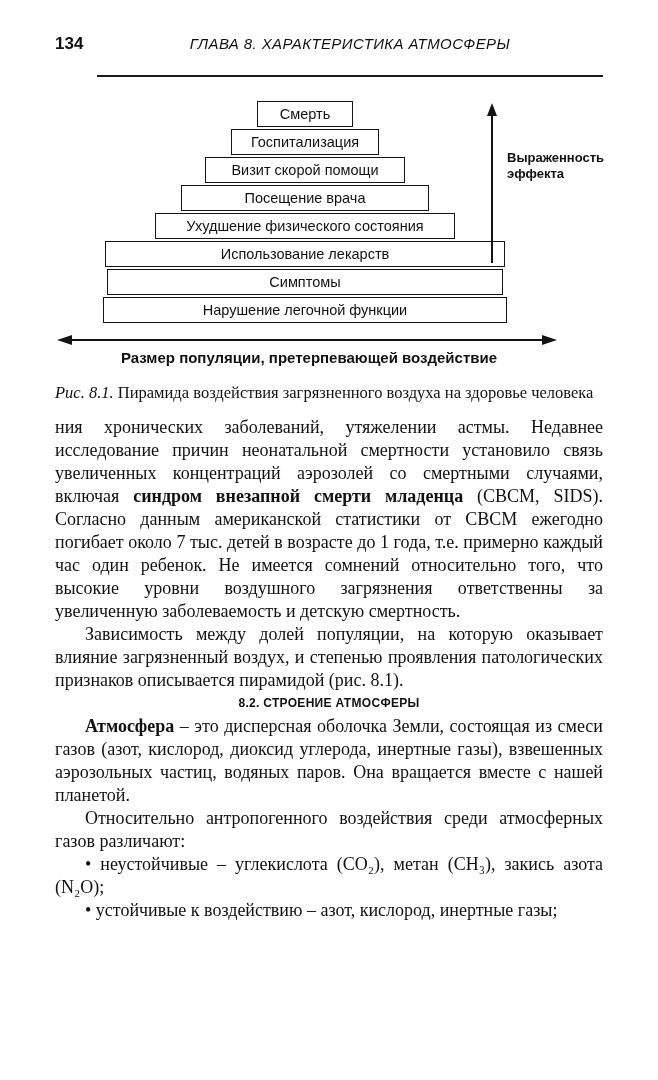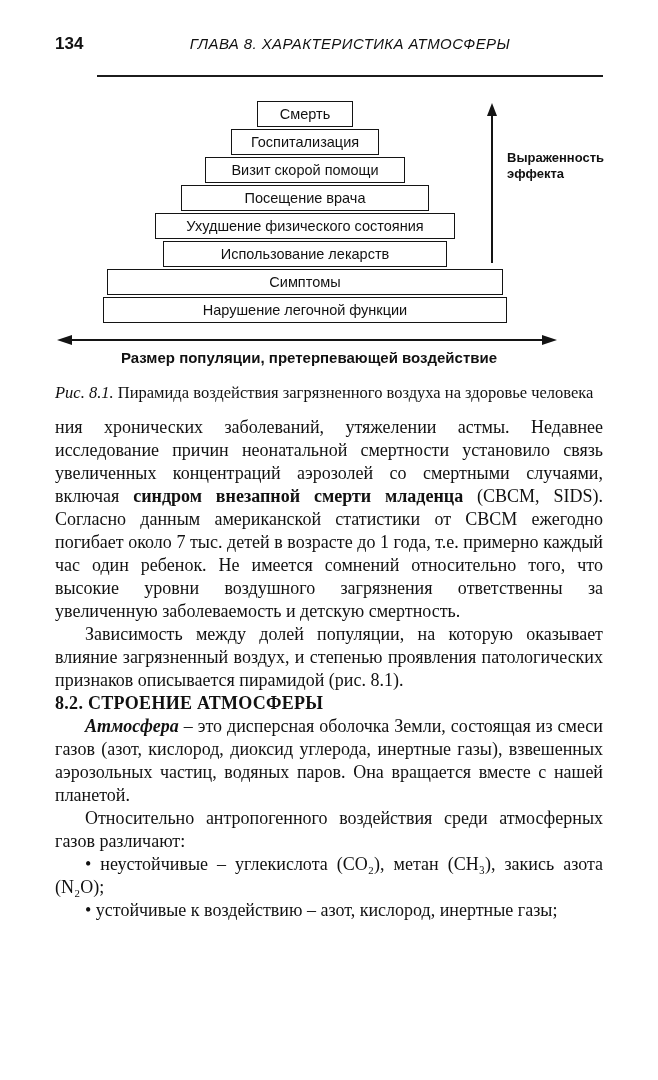--- a/index.html
+++ b/index.html
@@ -47,26 +47,26 @@
   .caption {
     margin-top: 16px; font-size: 16.5px; line-height: 1.32; text-align: justify;
   }
   .fig-label { font-style: italic; }
 
   
   .bodytext { margin-top: 12px; font-size: 18px; line-height: 23px; text-align: justify; }
   .bodytext p { margin: 0; }
   .indent { text-indent: 30px; }
   .section-heading {
-    text-indent: 0;
-    font-family: Liberation Serif, serif; font-weight: bold;
-    font-size: 18px; letter-spacing: 0.3px; margin: 16px 0 12px 0;
+    text-align: center; text-indent: 0;
+    font-family: Liberation Sans, sans-serif; font-weight: bold;
+    font-size: 12px; letter-spacing: 0.3px; margin: 16px 0 12px 0;
   }
   .bold { font-weight: bold; }
-  .boldital { font-weight: bold; font-style: italic; }
+  .boldital { font-weight: bold; }
 </style>
 </head>
 <body>
 
 <div class="page">
 
   <div class="header">
     <span class="pageno">134</span>
     <div class="running-head">
       <span class="chapter">ГЛАВА 8. ХАРАКТЕРИСТИКА АТМОСФЕРЫ</span>
@@ -74,21 +74,21 @@
   </div>
 
   <div class="figure">
 
     <div class="pyramid">
       <div class="prow" style="width:96px">Смерть</div>
       <div class="prow" style="width:148px">Госпитализация</div>
       <div class="prow" style="width:200px">Визит скорой помощи</div>
       <div class="prow" style="width:248px">Посещение врача</div>
       <div class="prow" style="width:300px">Ухудшение физического состояния</div>
-      <div class="prow" style="width:284px">Использование лекарств</div>
+      <div class="prow" style="width:400px">Использование лекарств</div>
       <div class="prow" style="width:396px">Симптомы</div>
       <div class="prow" style="width:404px">Нарушение легочной функции</div>
     </div>
 
     <svg class="v-arrow" width="14" height="162" viewBox="0 0 14 162">
       <line x1="7" y1="160" x2="7" y2="10" stroke="#141414" stroke-width="2"></line>
       <polygon points="7,0 2,13 12,13" fill="#141414"></polygon>
     </svg>
     <div class="v-label">Выраженность эффекта</div>
 

